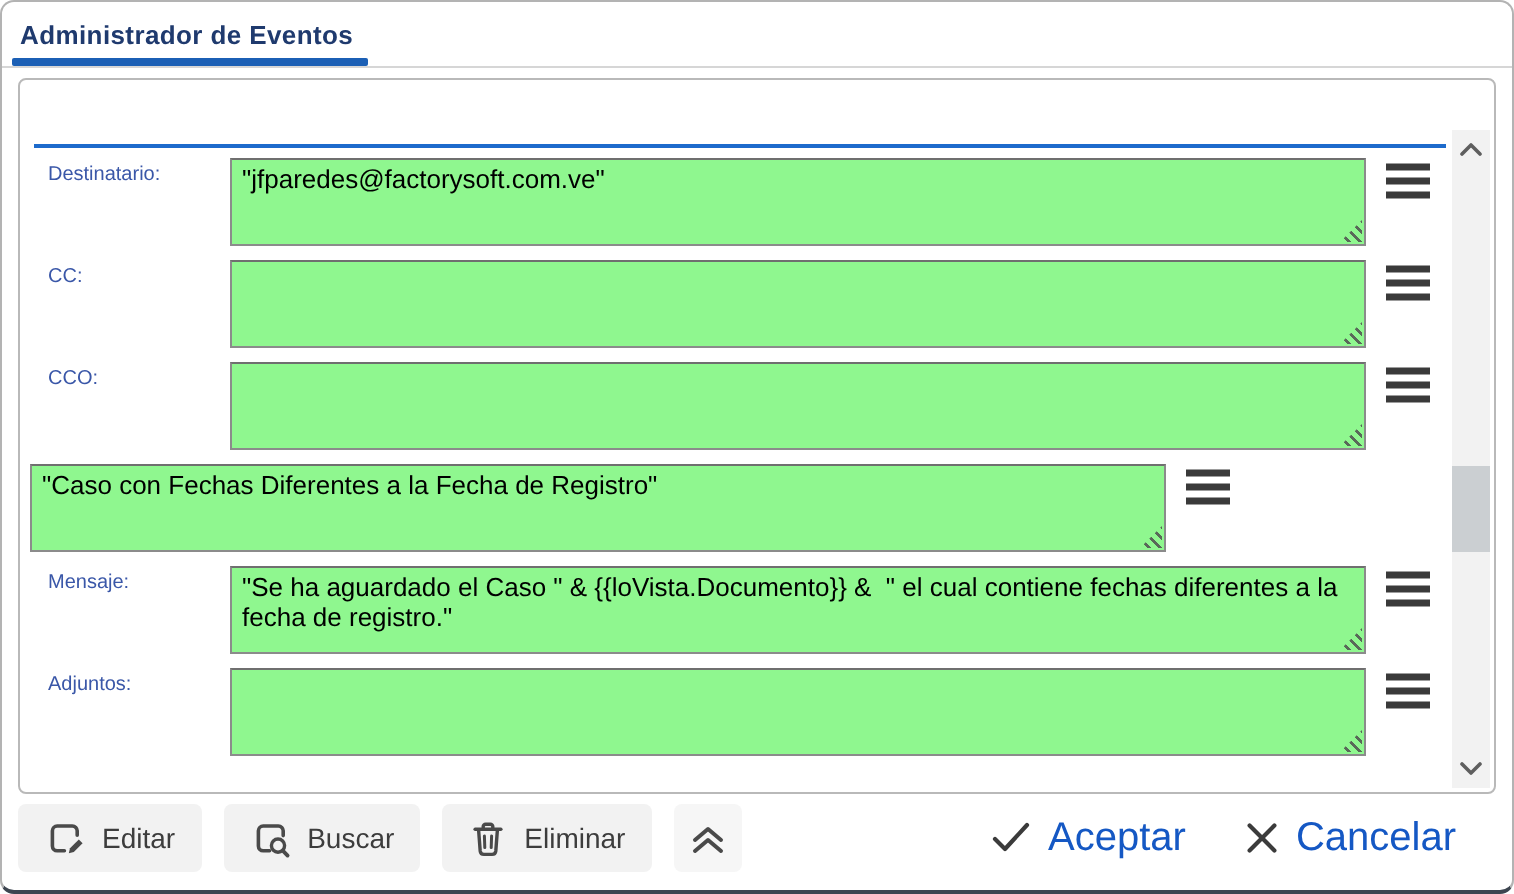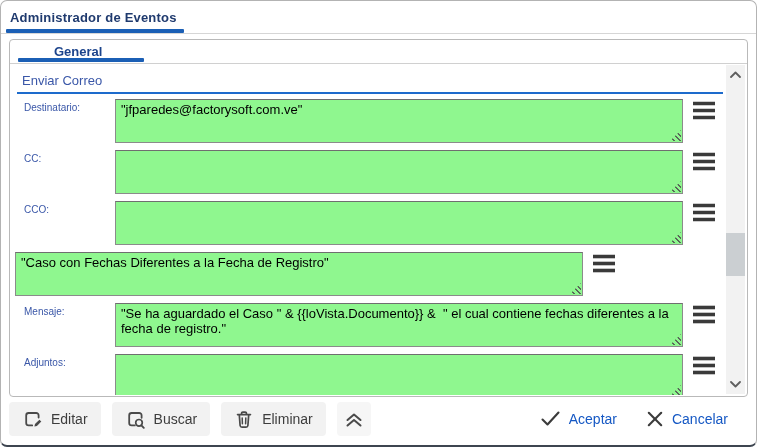--- a/index.html
+++ b/index.html
@@ -113,46 +113,41 @@
     font-size: 14px; color: #3d3d3d; cursor: pointer;
   }
   .collapse-btn {
     background: #f6f6f6; border: none; border-radius: 4px;
     height: 34px; padding: 0 6px; cursor: pointer; line-height: 0;
   }
   .action-btn {
     display: flex; align-items: center; gap: 9px;
     background: none; border: none; cursor: pointer;
     font-family: "Liberation Sans", sans-serif;
-    font-size: 14px; color: #1558c4;
+    font-size: 20px; color: #1558c4;
   }
   .action-btn.accept { margin-left: auto; }
   .action-btn.cancel { margin-left: 30px; margin-right: 12px; }
 
   svg { display: block; }
 </style>
 </head>
 <body>
 
 <div class="window">
 
   <div class="window-title">Administrador de Eventos</div>
   <div class="header-rule">
     <div class="gray-line"></div>
     <div class="title-accent-bar"></div>
   </div>
 
   <div class="panel">
-    <div class="tab-bar">
-      <span class="tab-label">General</span>
-      <div class="tab-accent-bar"></div>
-    </div>
 
     <div class="content">
-      <div class="section-title">Enviar Correo</div>
       <div class="section-rule"></div>
 
       <div class="rows">
 
         <div class="row">
           <label class="flabel">Destinatario:</label>
           <div class="ta-wrap">
             <textarea class="ta" spellcheck="false" style="">"jfparedes@factorysoft.com.ve"</textarea>
             <div class="grip"></div>
           </div>

